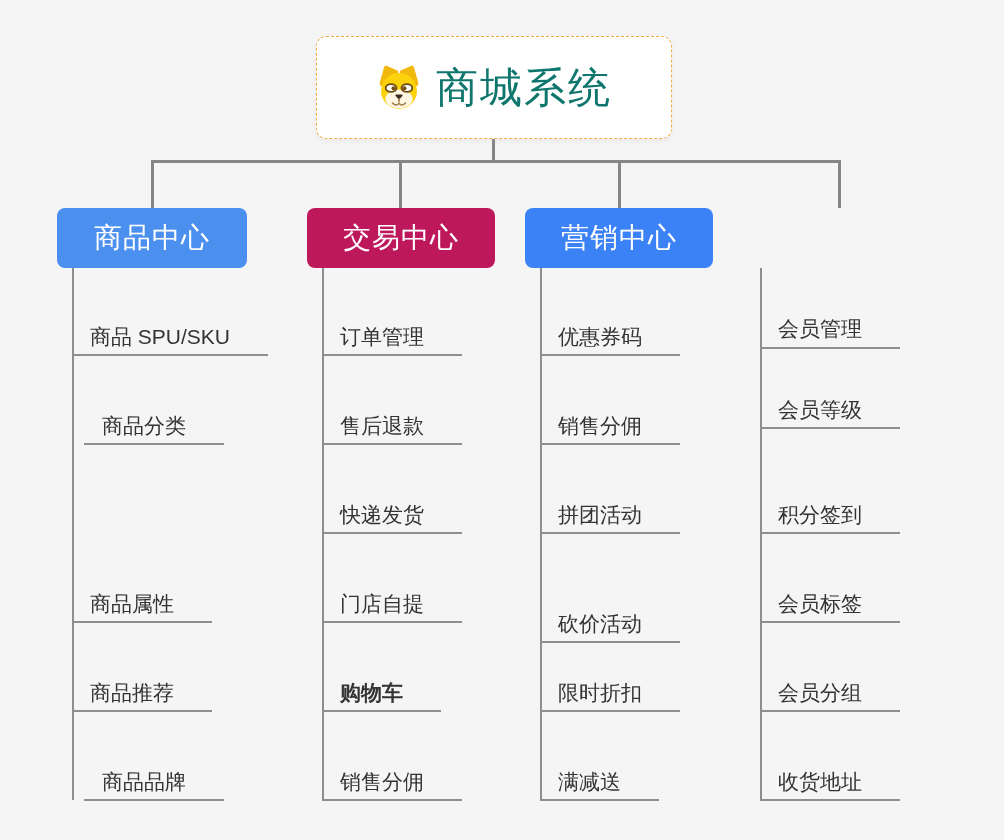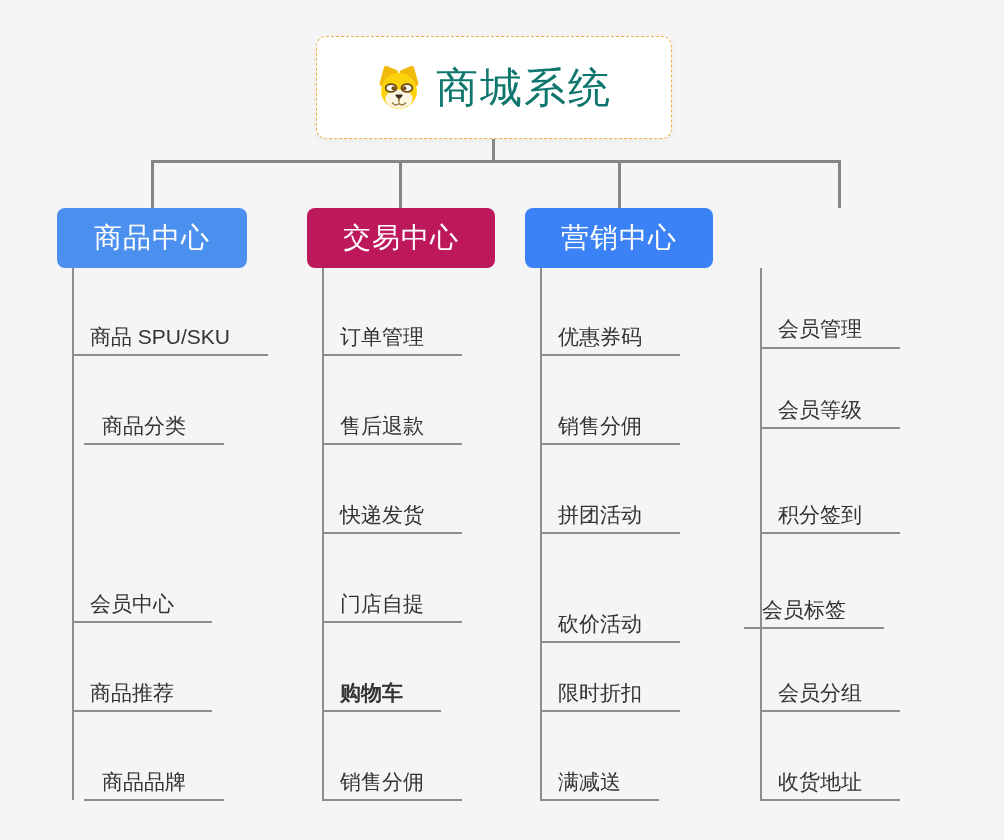--- a/index.html
+++ b/index.html
@@ -102,38 +102,38 @@
     <span>营销中心</span>
   </div>
 
   <div class="trunk" style="left:72px;top:268px;height:532px;"></div>
   <div class="trunk" style="left:322px;top:268px;height:532px;"></div>
   <div class="trunk" style="left:540px;top:268px;height:532px;"></div>
   <div class="trunk" style="left:760px;top:268px;height:532px;"></div>
 
   <div class="leaf" style="left:72px;top:319px;">商品 SPU/SKU</div>
   <div class="leaf" style="left:72px;top:408px;margin-left:12px;">商品分类</div>
-  <div class="leaf" style="left:72px;top:586px;">会员中心</div>
+  <div class="leaf" style="left:72px;top:586px;">商品属性</div>
   <div class="leaf" style="left:72px;top:675px;">商品推荐</div>
   <div class="leaf" style="left:84px;top:764px;">商品品牌</div>
 
   <div class="leaf" style="left:322px;top:319px;">订单管理</div>
   <div class="leaf" style="left:322px;top:408px;text-align:center;">售后退款</div>
   <div class="leaf" style="left:322px;top:497px;">快递发货</div>
   <div class="leaf" style="left:322px;top:586px;">门店自提</div>
   <div class="leaf" style="left:322px;top:675px;font-weight:bold;">购物车</div>
   <div class="leaf" style="left:322px;top:764px;">销售分佣</div>
 
   <div class="leaf" style="left:540px;top:319px;">优惠券码</div>
   <div class="leaf" style="left:540px;top:408px;">销售分佣</div>
   <div class="leaf" style="left:540px;top:497px;">拼团活动</div>
   <div class="leaf" style="left:540px;top:586px;margin-top:20px;">砍价活动</div>
   <div class="leaf" style="left:540px;top:675px;">限时折扣</div>
   <div class="leaf" style="left:540px;top:764px;">满减送</div>
 
   <div class="leaf" style="left:760px;top:312px;font-family:Liberation Serif, serif;">会员管理</div>
   <div class="leaf" style="left:760px;top:392px;">会员等级</div>
   <div class="leaf" style="left:760px;top:497px;">积分签到</div>
-  <div class="leaf" style="left:744px;top:586px;margin-top:6px;">会员标签</div>
+  <div class="leaf" style="left:760px;top:586px;">会员标签</div>
   <div class="leaf" style="left:760px;top:675px;">会员分组</div>
   <div class="leaf" style="left:760px;top:764px;">收货地址</div>
 
 </div>
 
 </body></html>

